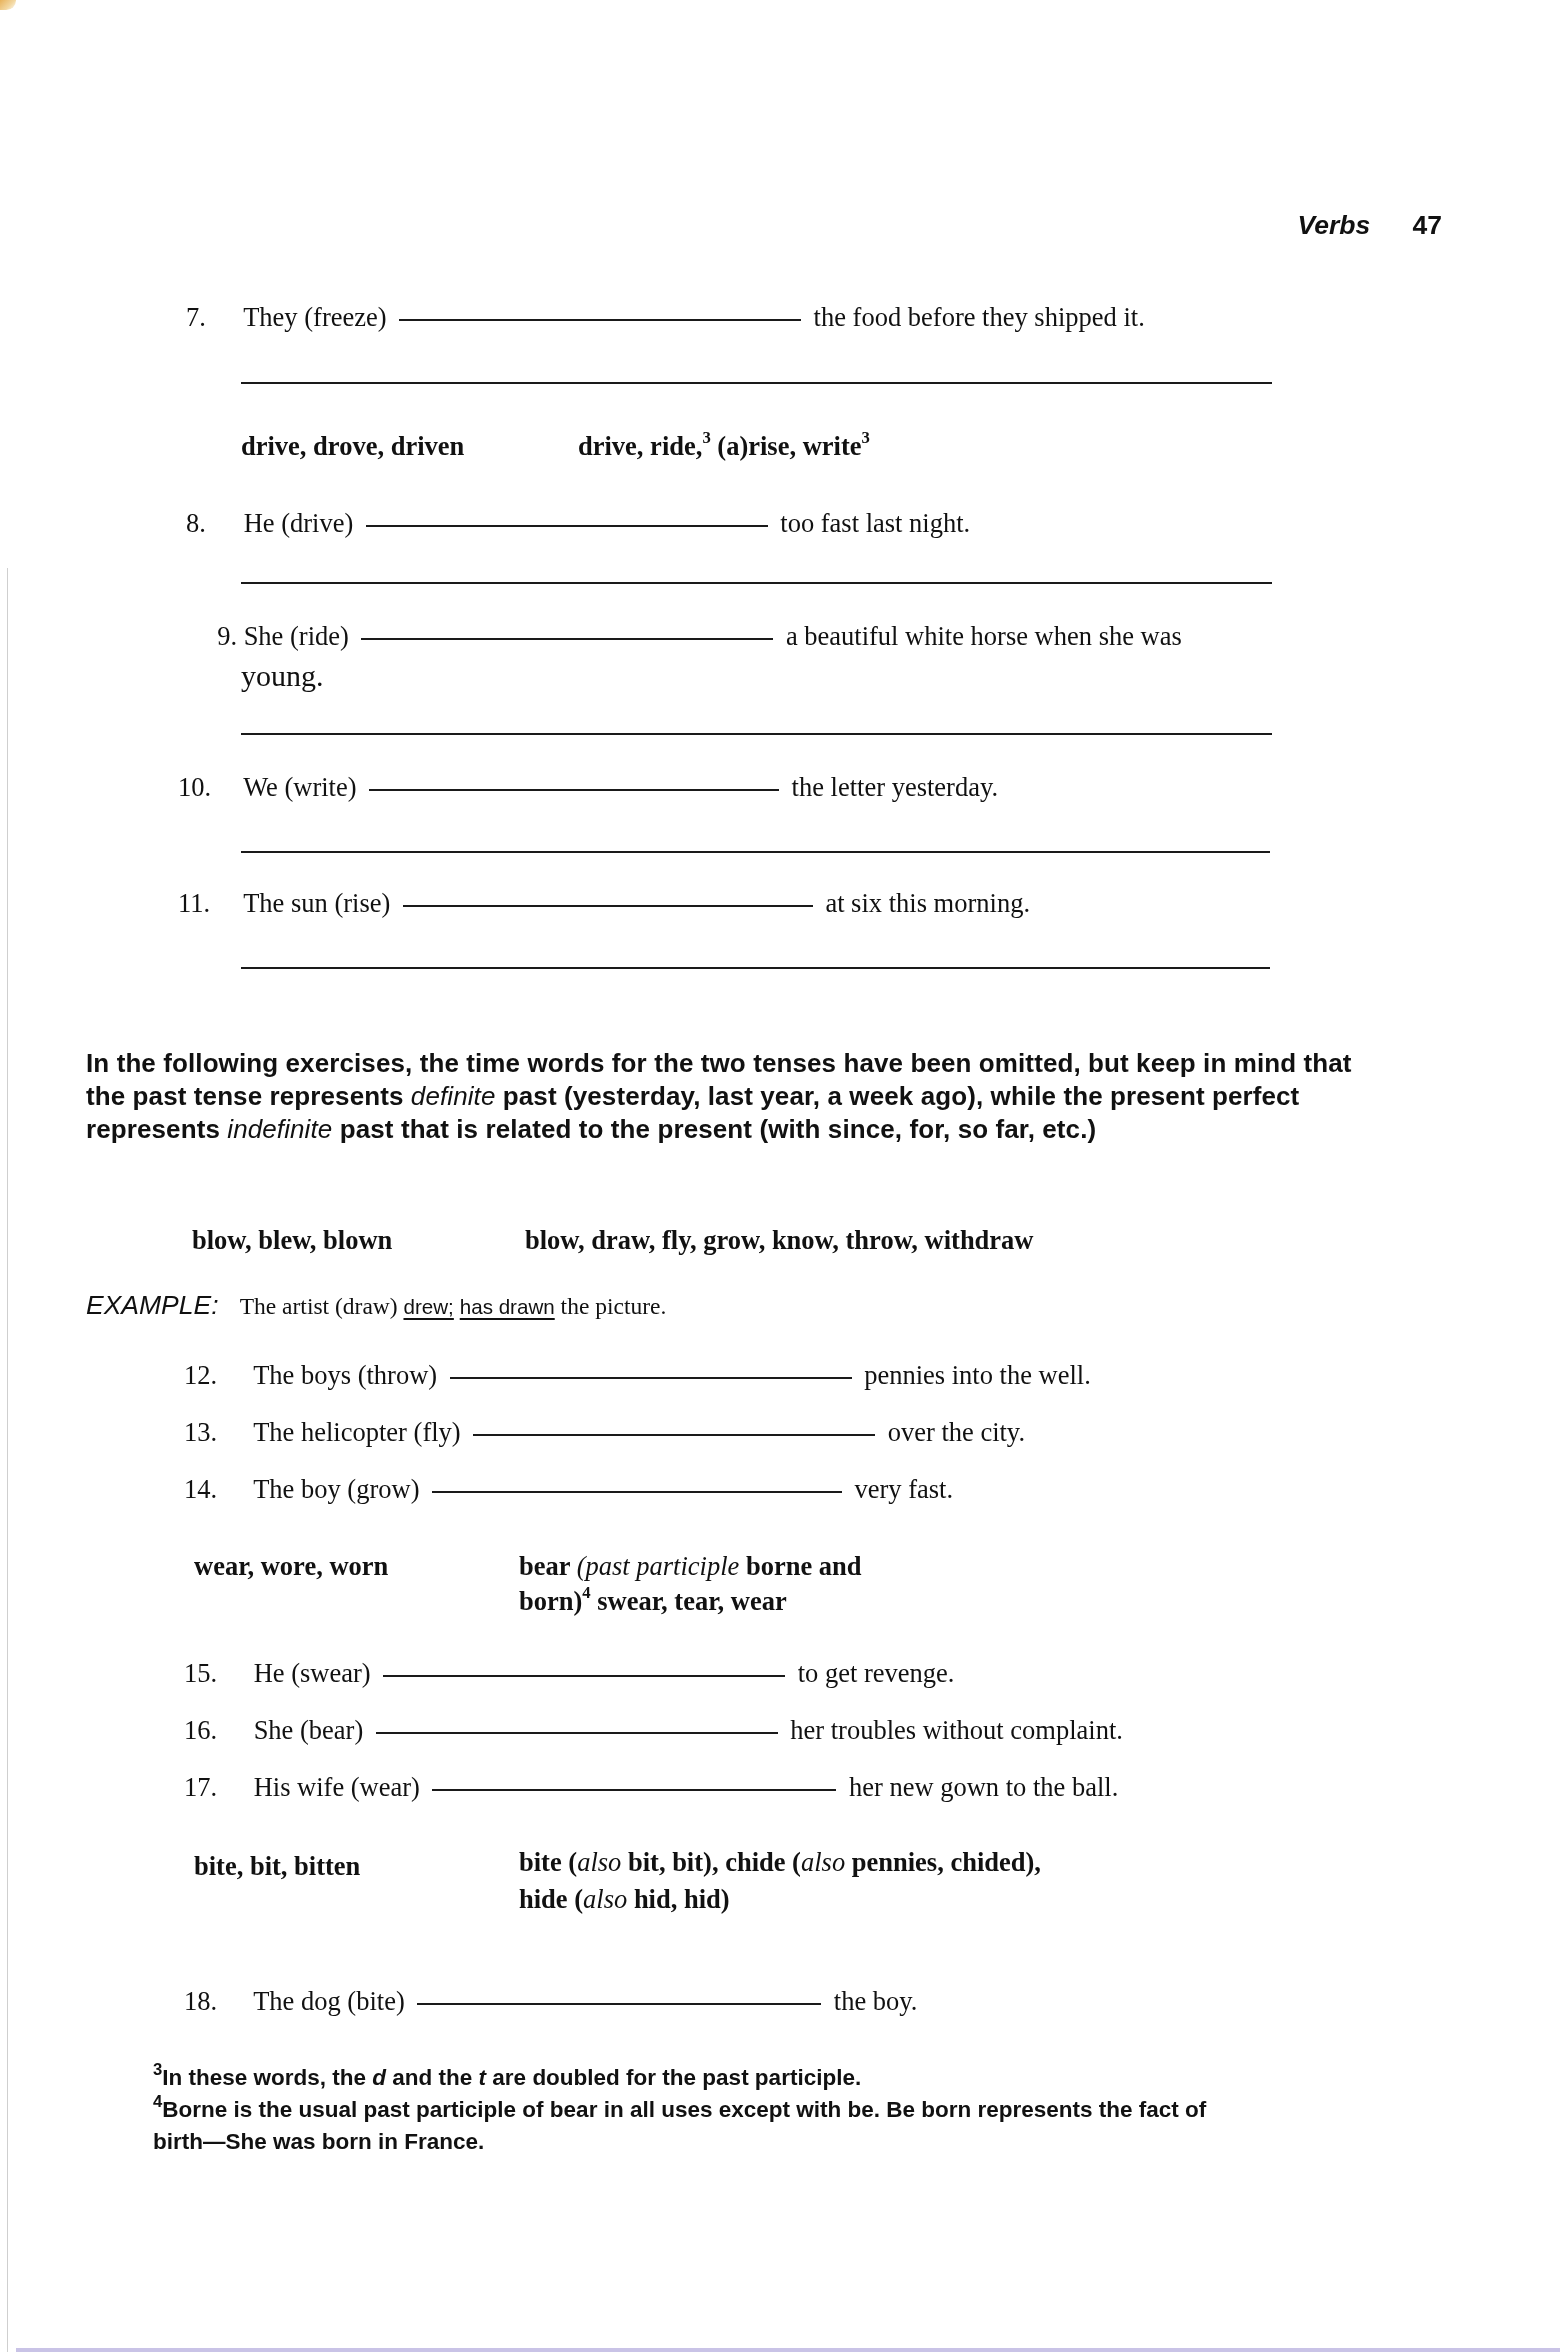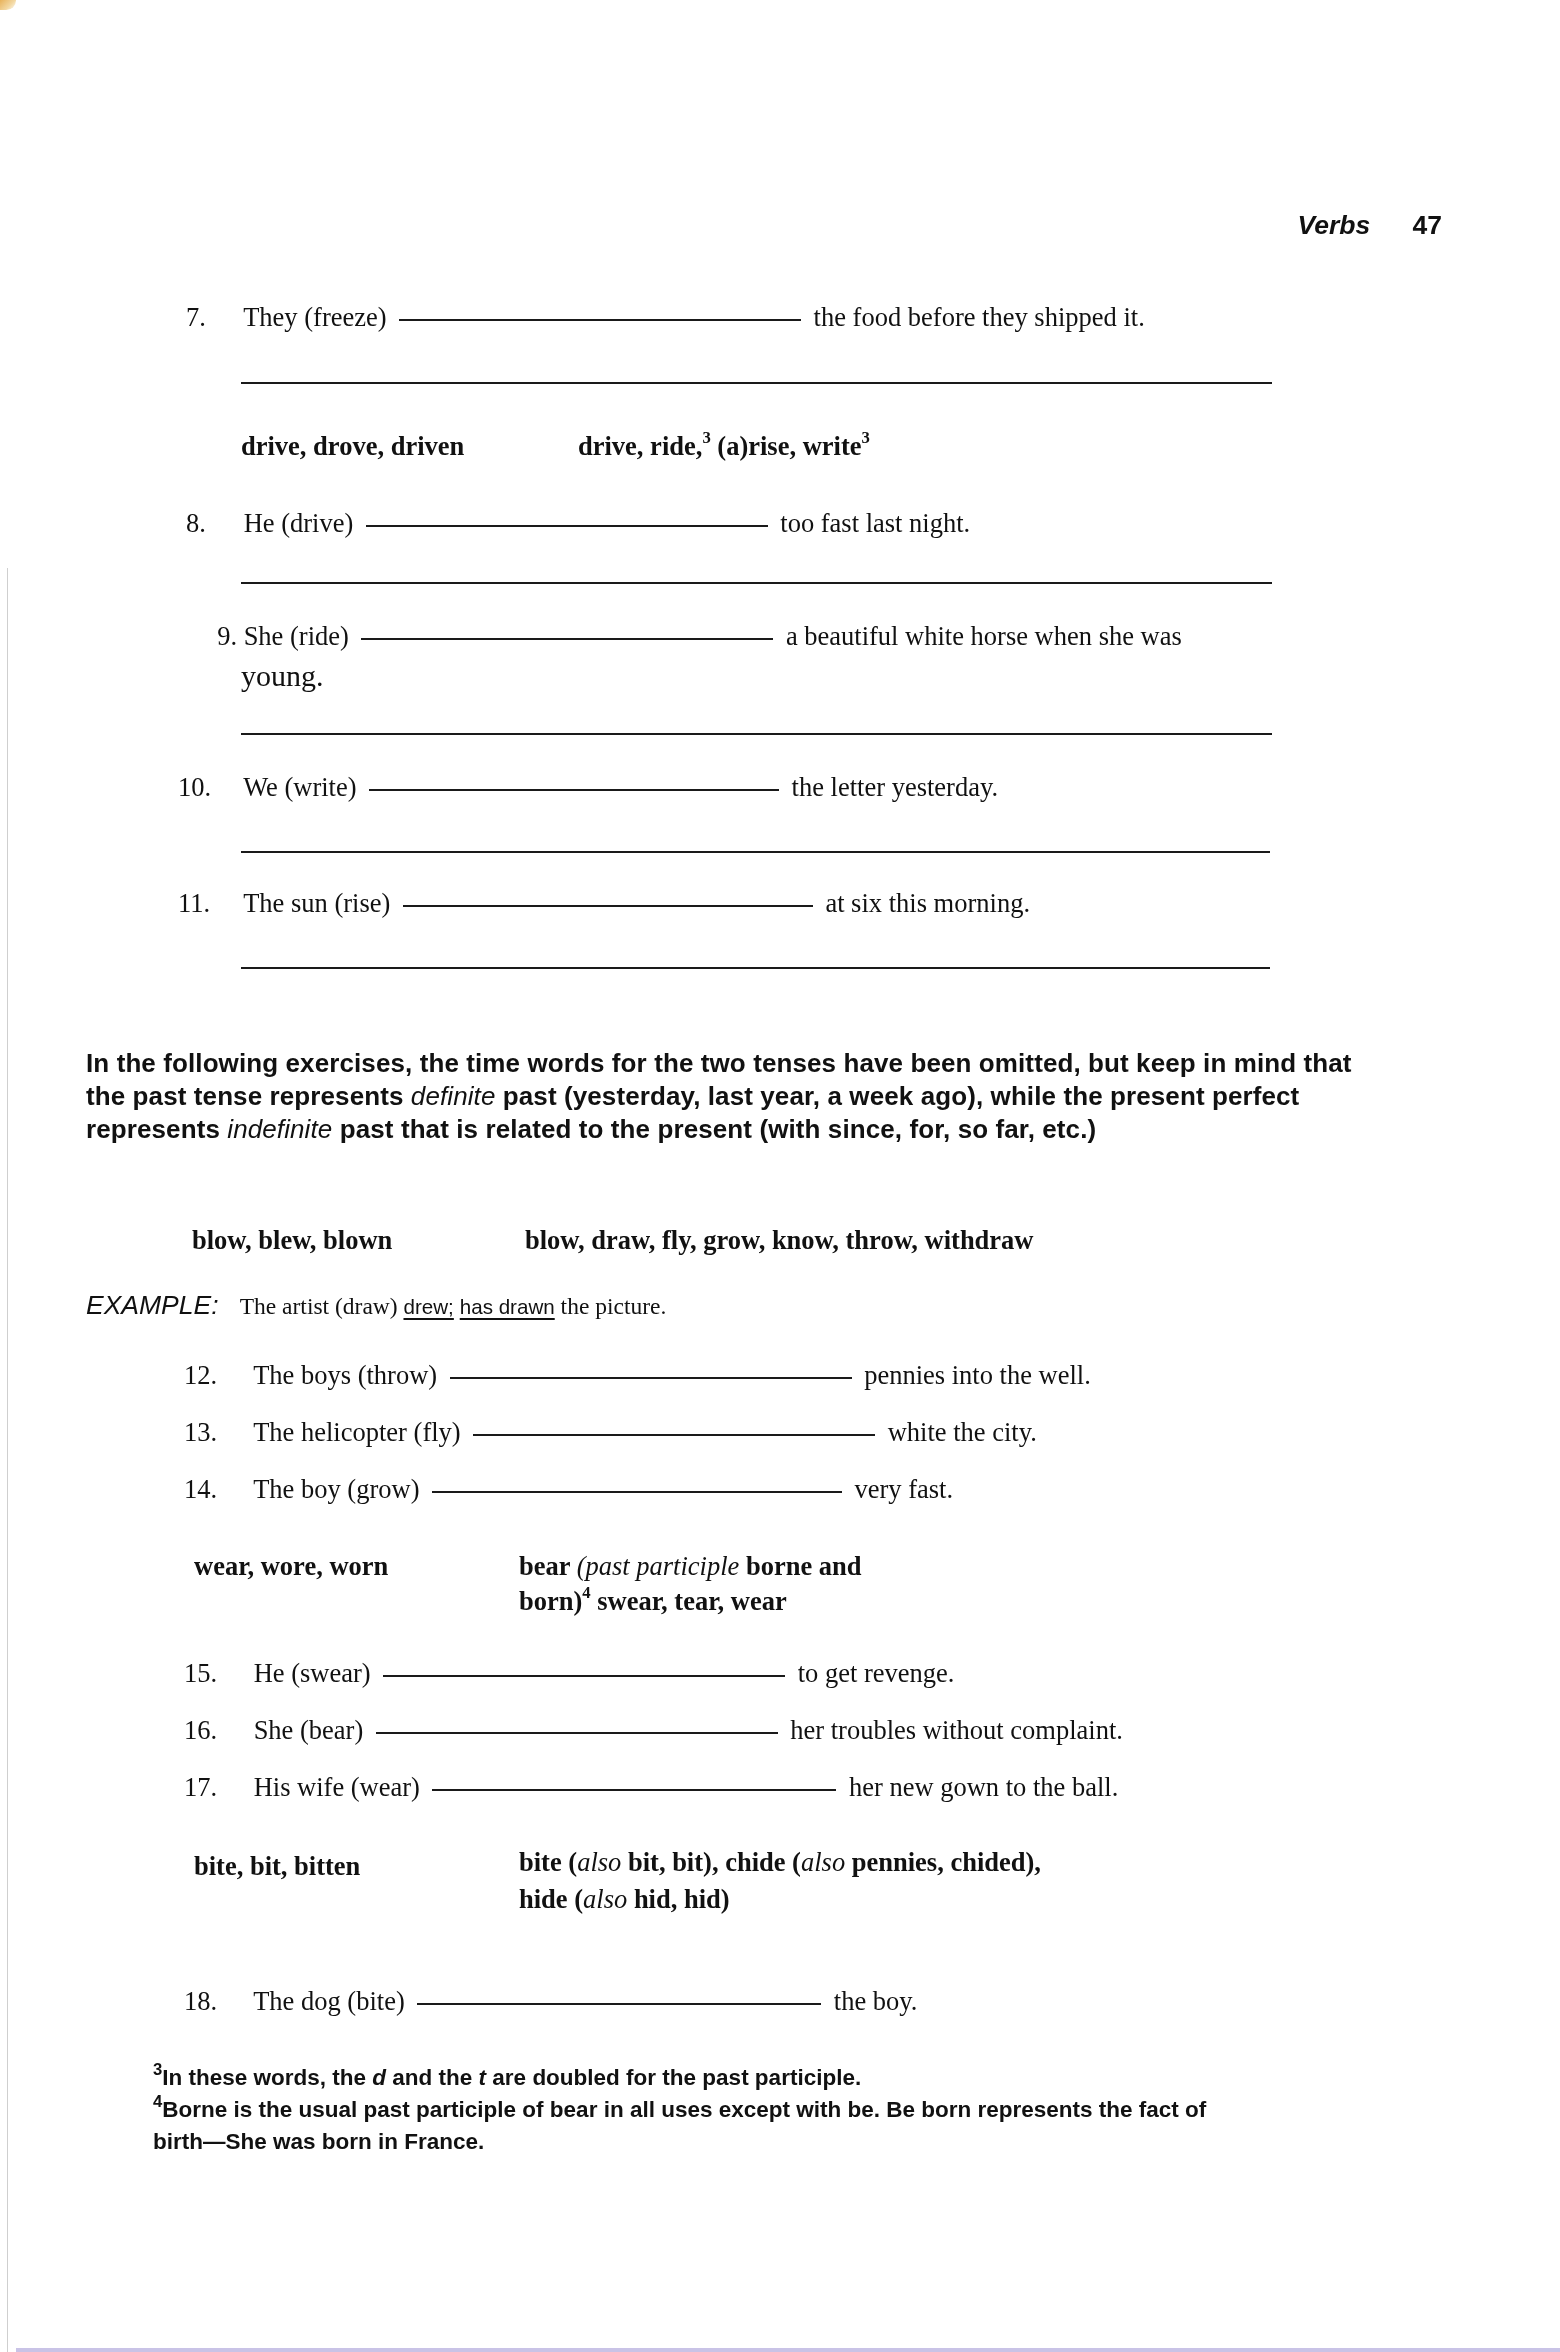--- a/index.html
+++ b/index.html
@@ -135,21 +135,21 @@
   <div class="ex" style="left:184px; top:1360px;">
     <span class="num" style="width:63px;">12.</span>
     <span>The boys (throw)</span>
     <span class="blank" style="width:402px;"></span>
     <span>pennies into the well.</span>
   </div>
   <div class="ex" style="left:184px; top:1417px;">
     <span class="num" style="width:63px;">13.</span>
     <span>The helicopter (fly)</span>
     <span class="blank" style="width:402px;"></span>
-    <span>white the city.</span>
+    <span>over the city.</span>
   </div>
   <div class="ex" style="left:184px; top:1474px;">
     <span class="num" style="width:63px;">14.</span>
     <span>The boy (grow)</span>
     <span class="blank" style="width:410px;"></span>
     <span>very fast.</span>
   </div>
 
   <div class="verb-row" style="left:194px; top:1551px;">
     <span>wear, wore, worn</span>

